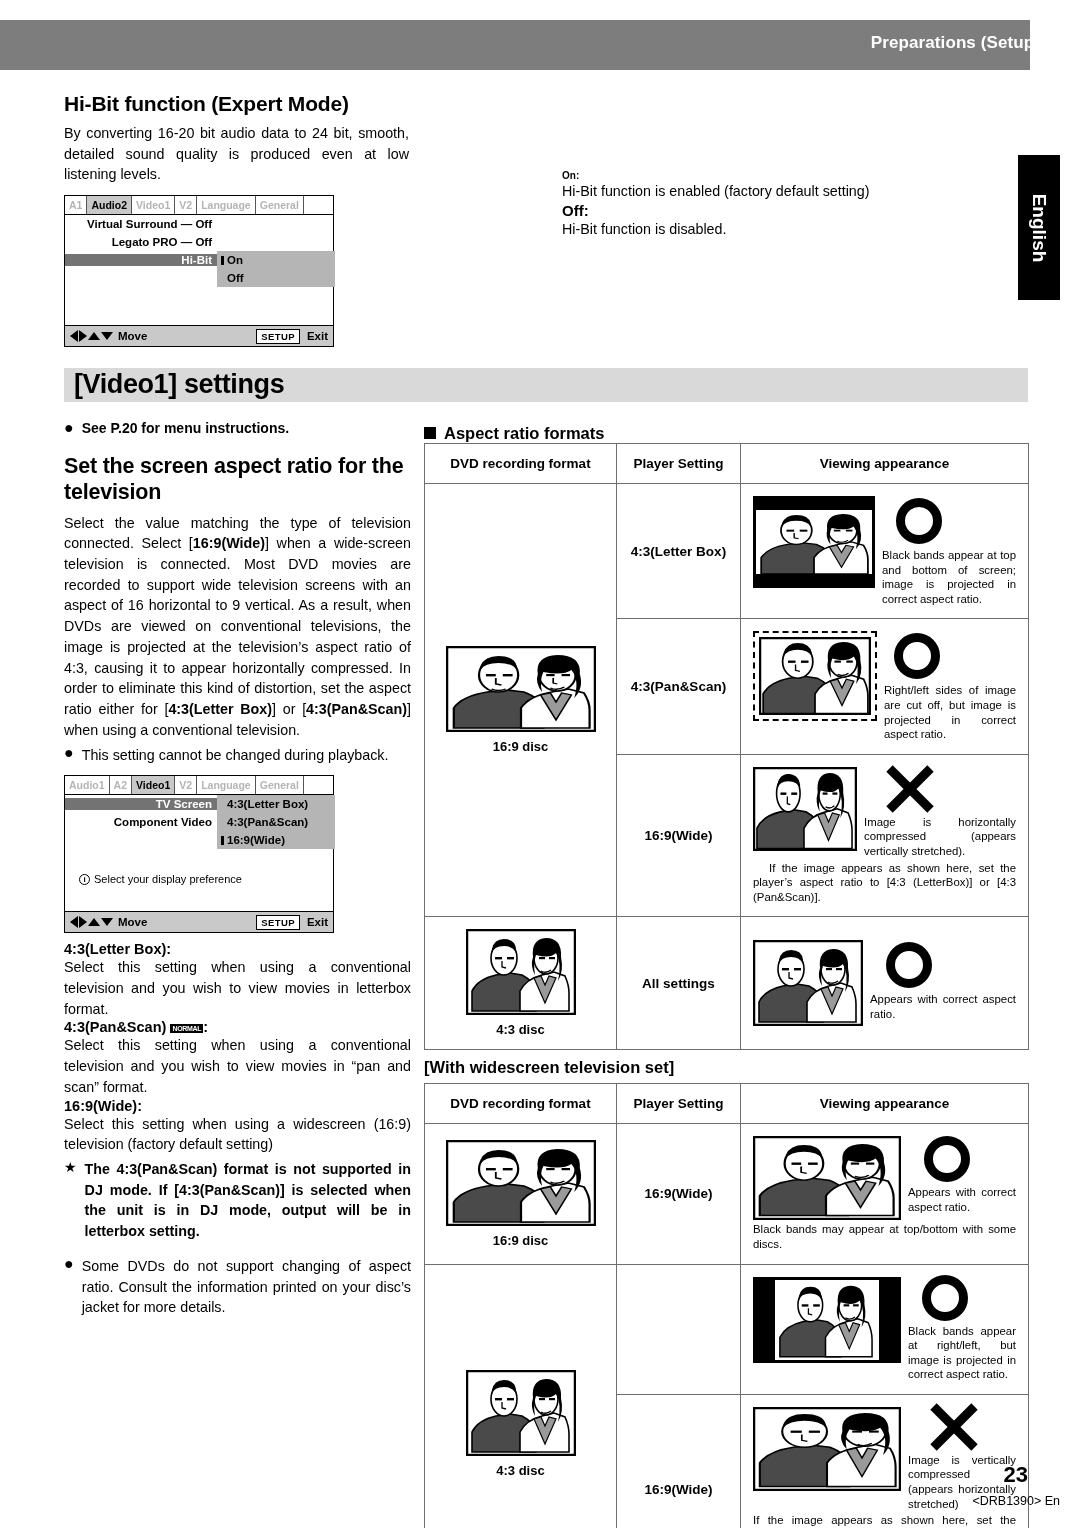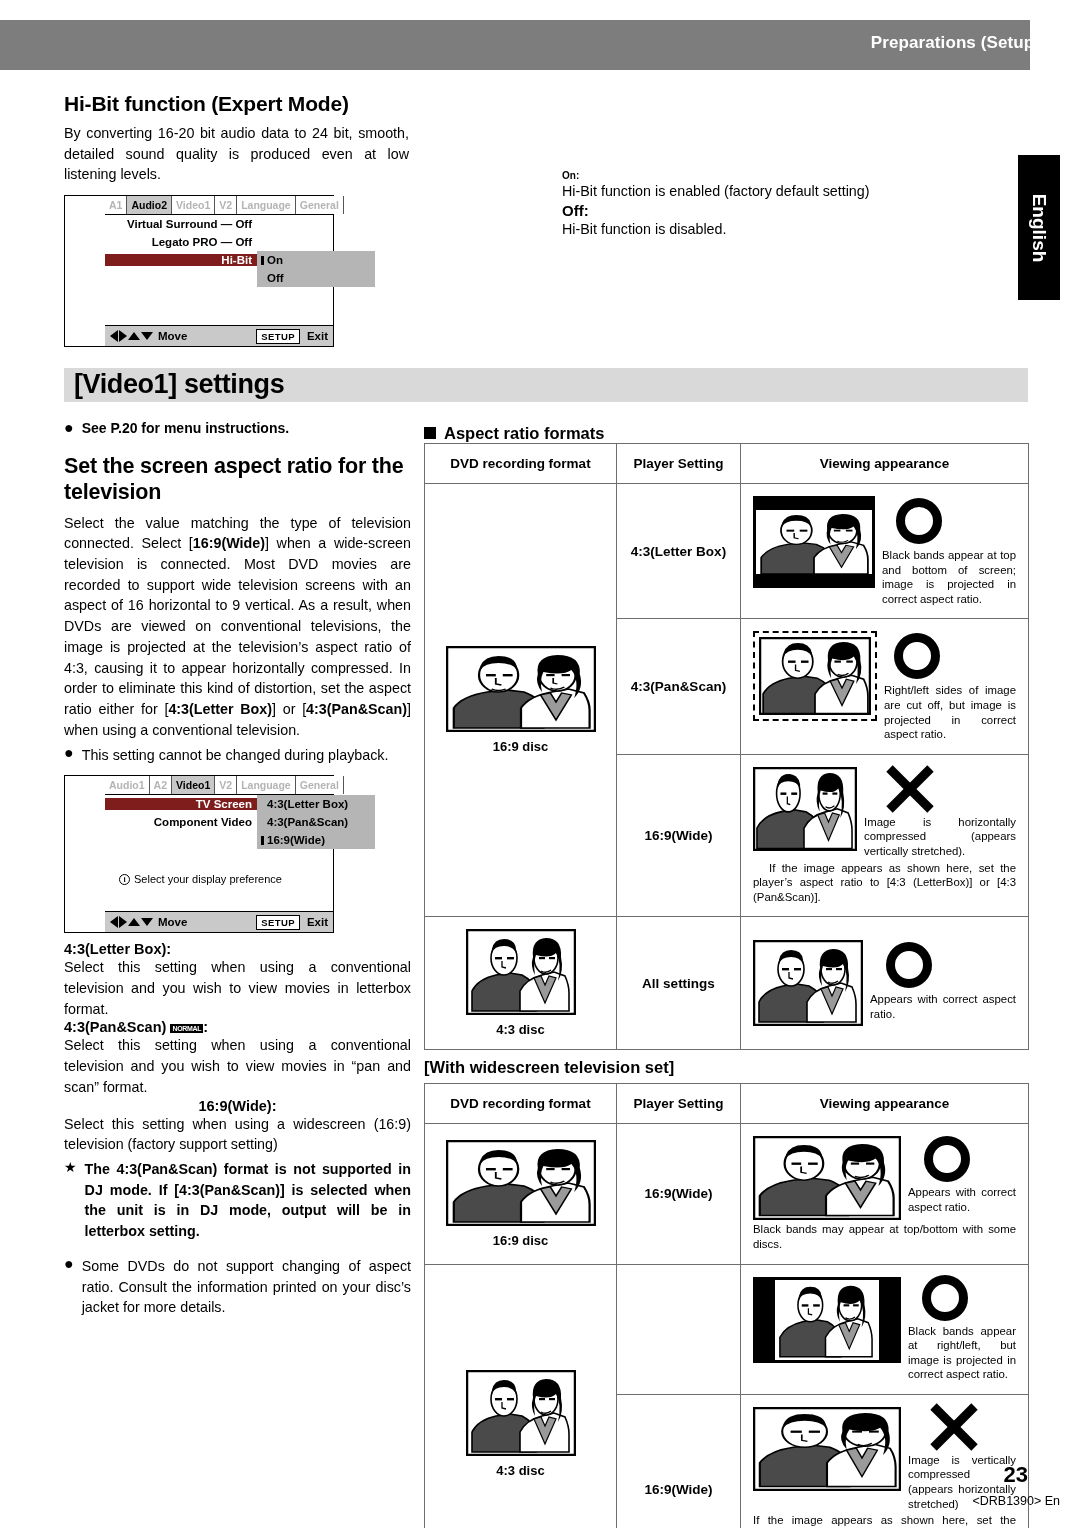--- a/index.html
+++ b/index.html
@@ -42,41 +42,41 @@
 
   
   .left-col{
     position:absolute; left:64px; top:92px; width:345px;
   }
   .intro{ font-size:14.3px; line-height:1.45; }
 
   
   .osd{
     width:270px; border:1.5px solid #000; background:#fff;
-    margin-top:10px; position:relative;padding-left:40px;
+    margin-top:10px; position:relative;
   }
   .osd-tabs{
     display:flex; height:19px; border-bottom:1.5px solid #000;
   }
   .osd-tab{
     display:flex; align-items:center; justify-content:center;
     font-size:10.5px; font-weight:bold; padding:0 4px;
     border-right:1px solid #555; color:#b4b4b4; background:#fff;
     white-space:nowrap;
   }
   .osd-tab.active{ color:#000; background:#c8c8c8; }
   .osd-tab.spacer{ flex:1; border-right:none; }
   .osd-body{ position:relative; height:110px; background:#fff; }
   .osd-row{
     display:flex; height:18px; align-items:center; font-size:11.5px; font-weight:bold;
   }
   .osd-label{
     width:152px; text-align:right; padding-right:5px; white-space:nowrap;
   }
-  .osd-label.sel{ background:#7f1d1d; color:#fff; }
+  .osd-label.sel{ background:#737373; color:#fff; }
   .osd-menu{
     position:absolute; left:152px; width:118px; background:#b5b5b5;
   }
   .osd-menu-item{
     height:18px; display:flex; align-items:center; font-size:11.5px;
     font-weight:bold; padding-left:4px; color:#000;text-align:center;
   }
   .bullet-sq{ display:inline-block; width:3px; height:9px; background:#000; margin-right:3px; }
   .osd-hint{
     position:absolute; left:14px; font-size:11px; display:flex; align-items:center; gap:4px;
@@ -296,22 +296,22 @@
     </div>
   </div>
 
   <div style="margin-top:8px;">
     <div class="bold" style="font-size:14.5px;">4:3(Letter Box):</div>
     <p class="body">Select this setting when using a conventional television and you wish to view movies in letterbox format.</p>
 
     <div class="bold" style="font-size:14.5px;"><span>4:3(Pan&amp;Scan)</span> <span class="normal-badge">NORMAL</span><span>:</span></div>
     <p class="body">Select this setting when using a conventional television and you wish to view movies in “pan and scan” format.</p>
 
-    <div class="bold" style="font-size:14.5px;text-align:center;">16:9(Wide):</div>
-    <p class="body">Select this setting when using a widescreen (16:9) television (factory support setting)</p>
+    <div class="bold" style="font-size:14.5px;">16:9(Wide):</div>
+    <p class="body">Select this setting when using a widescreen (16:9) television (factory default setting)</p>
   </div>
 
   <div class="note" style="margin-top:4px;">
     <span class="star">★</span>
     <p class="bold" style="font-size:14.3px;line-height:1.45;">The 4:3(Pan&amp;Scan) format is not supported in DJ mode. If [4:3(Pan&amp;Scan)] is selected when the unit is in DJ mode, output will be in letterbox setting.</p>
   </div>
 
   <div class="note" style="margin-top:14px;">
     <span class="dot">●</span>
     <p>Some DVDs do not support changing of aspect ratio. Consult the information printed on your disc’s jacket for more details.</p>

